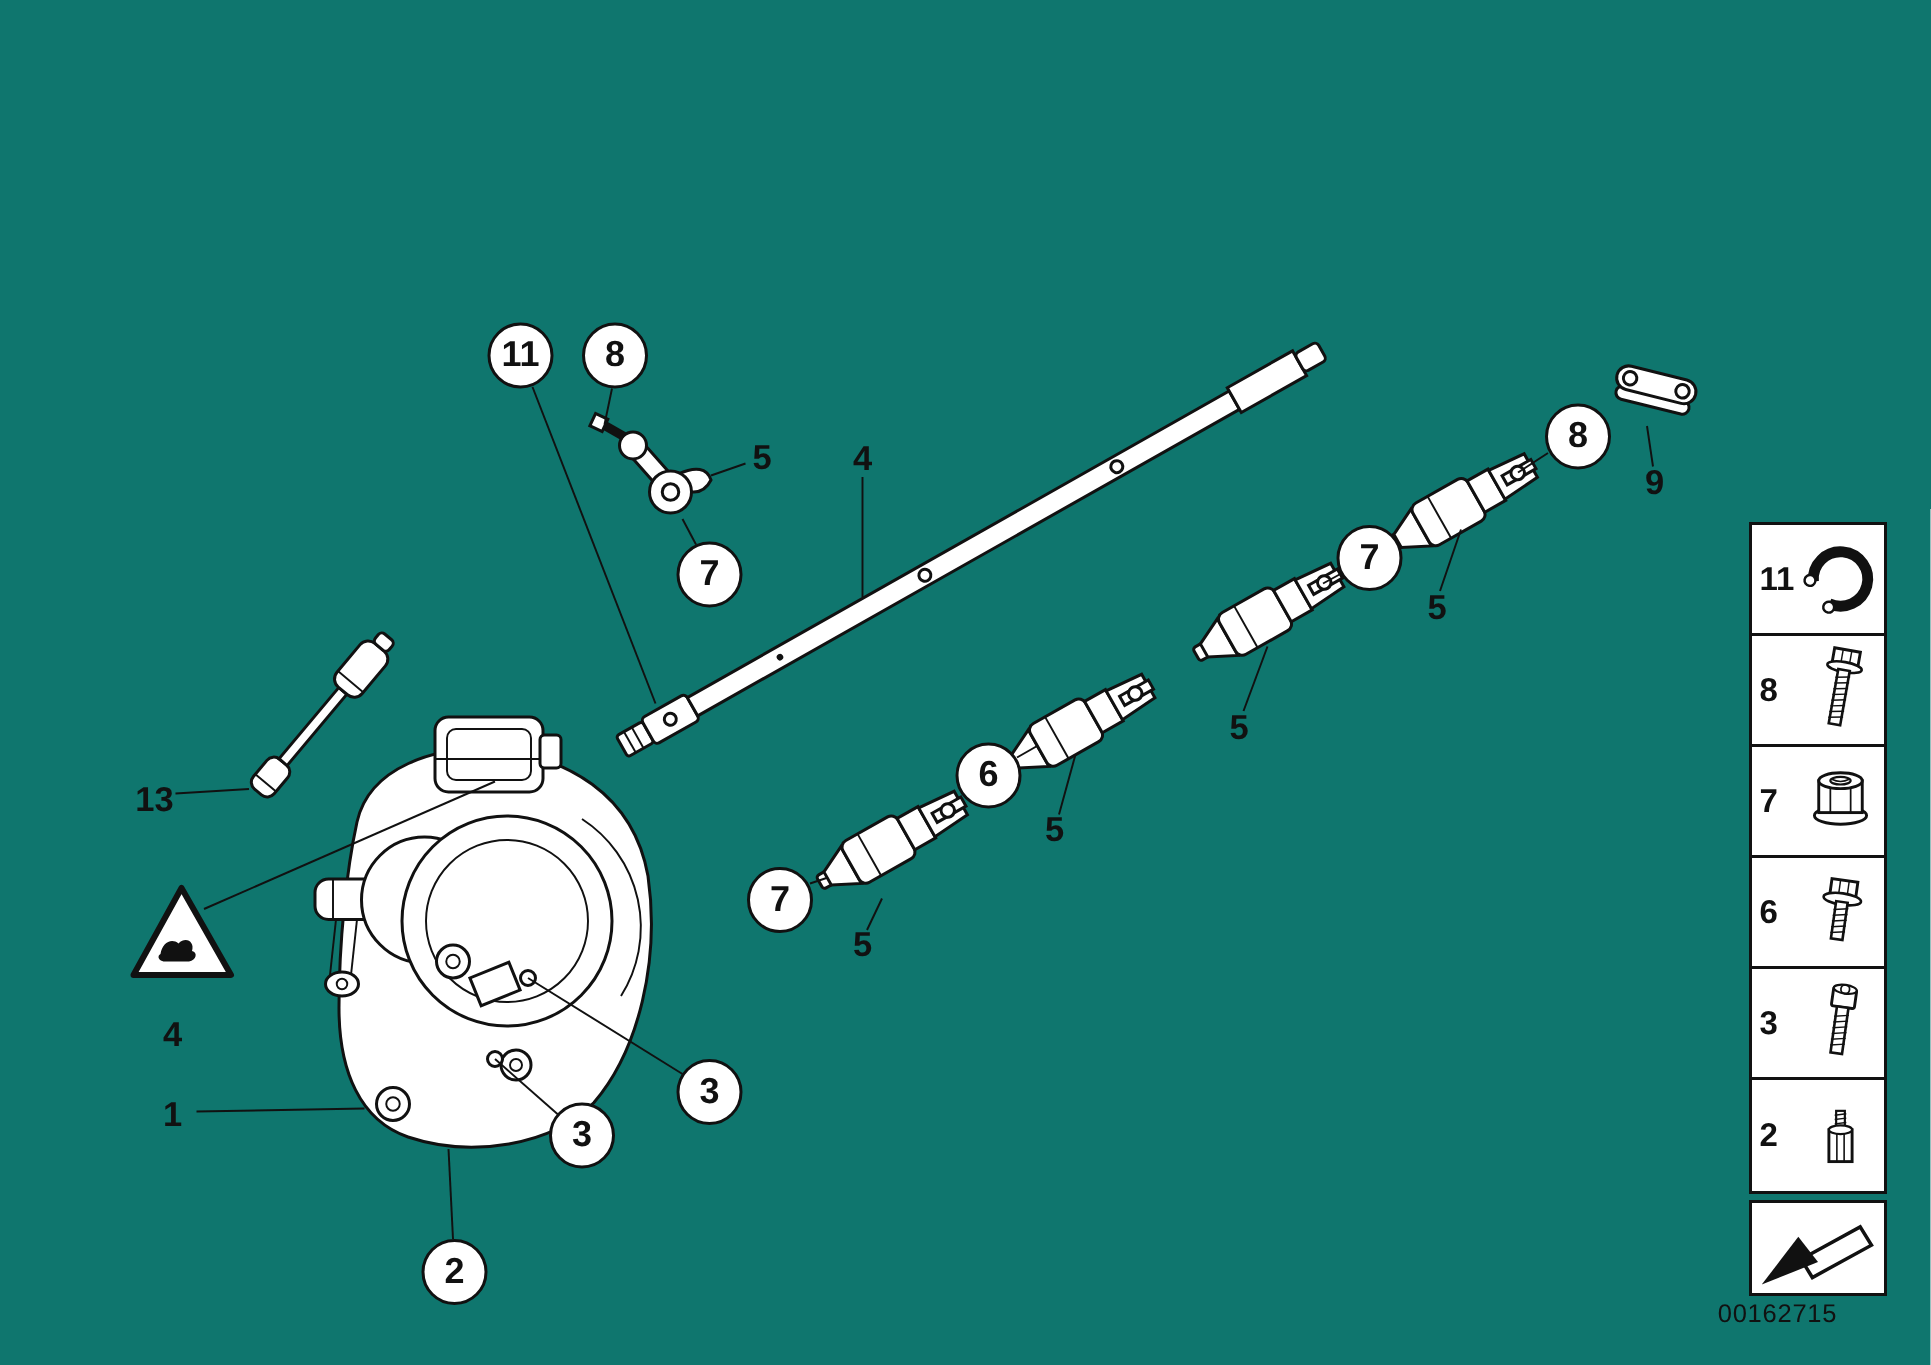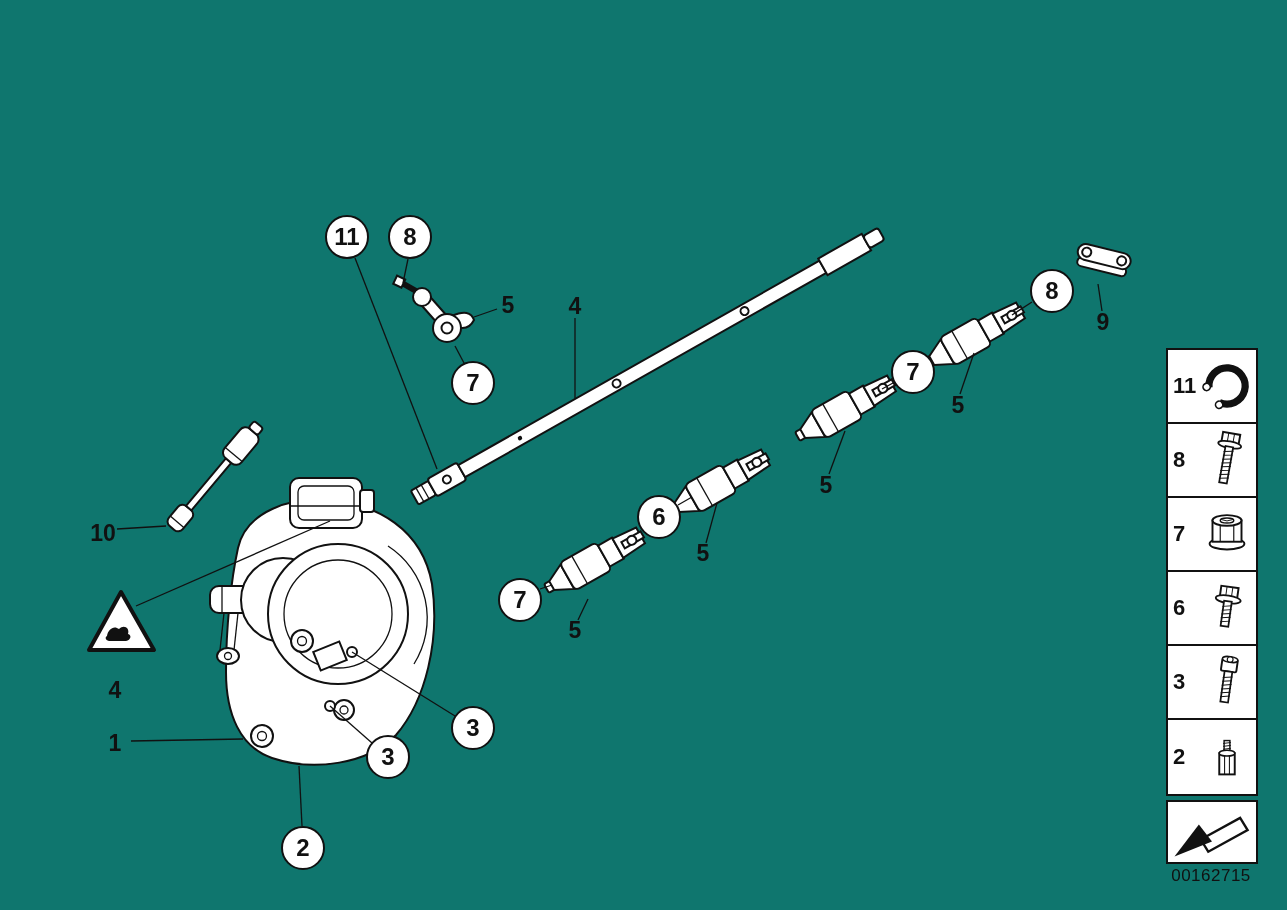--- a/index.html
+++ b/index.html
@@ -10,21 +10,21 @@
            background:#fff;display:flex;align-items:center;justify-content:center;
            font-size:24px;font-weight:600;box-sizing:border-box;}
   .plabel{position:absolute;transform:translate(-50%,-50%);font-size:23px;font-weight:600;}
   .legend{position:absolute;left:1166px;top:348px;width:92px;border:2px solid #111;background:#fff;box-sizing:border-box;}
   .legend-row{height:74px;border-bottom:2px solid #111;display:flex;align-items:center;box-sizing:border-box;background:#fff;}
   .legend-row:last-child{border-bottom:none;}
   .legend-num{width:28px;padding-left:5px;font-size:22px;font-weight:600;}
   .legend-icon{flex:1;display:flex;justify-content:center;align-items:center;}
   .arrowbox{position:absolute;left:1166px;top:800px;width:92px;height:64px;border:2px solid #111;
             background:#fff;display:flex;align-items:center;justify-content:center;box-sizing:border-box;}
-  .docnum{position:absolute;left:1164px;top:866px;width:94px;text-align:center;font-size:17px;letter-spacing:.5px;}
+  .docnum{position:absolute;left:1138px;top:866px;width:94px;text-align:center;font-size:17px;letter-spacing:.5px;}
   svg .ln{stroke:#111;stroke-width:1.3;fill:none;}
   svg .pt{stroke:#111;stroke-width:2;fill:#fff;}
   svg .pt1{stroke:#111;stroke-width:1.3;fill:none;}
 </style>
 </head>
 <body>
 
 <div class="stage">
 
   <svg class="art" width="1287" height="910" viewBox="0 0 1287 910">
@@ -162,21 +162,21 @@
   <div class="callout" style="left:366px;top:735px">3</div>
   <div class="callout" style="left:281px;top:826px">2</div>
 
   <div class="plabel" style="left:508px;top:305px">5</div>
   <div class="plabel" style="left:575px;top:306px">4</div>
   <div class="plabel" style="left:575px;top:630px">5</div>
   <div class="plabel" style="left:703px;top:553px">5</div>
   <div class="plabel" style="left:826px;top:485px">5</div>
   <div class="plabel" style="left:958px;top:405px">5</div>
   <div class="plabel" style="left:1103px;top:322px">9</div>
-  <div class="plabel" style="left:103px;top:533px">10</div>
+  <div class="plabel" style="left:103px;top:533px">13</div>
   <div class="plabel" style="left:115px;top:690px">4</div>
   <div class="plabel" style="left:115px;top:743px">1</div>
 
   <div class="legend">
 
     <div class="legend-row">
       <div class="legend-num">11</div>
       <div class="legend-icon">
         <svg width="58" height="62" viewBox="0 0 64 64">
           <g transform="rotate(-35 32 32)">

